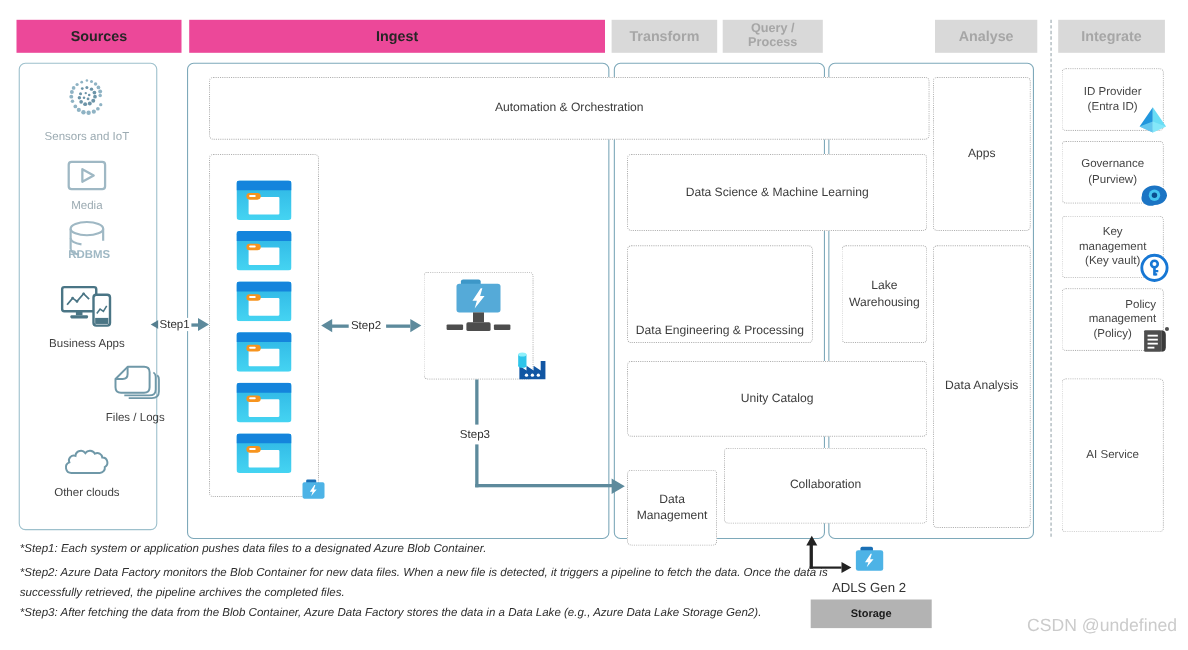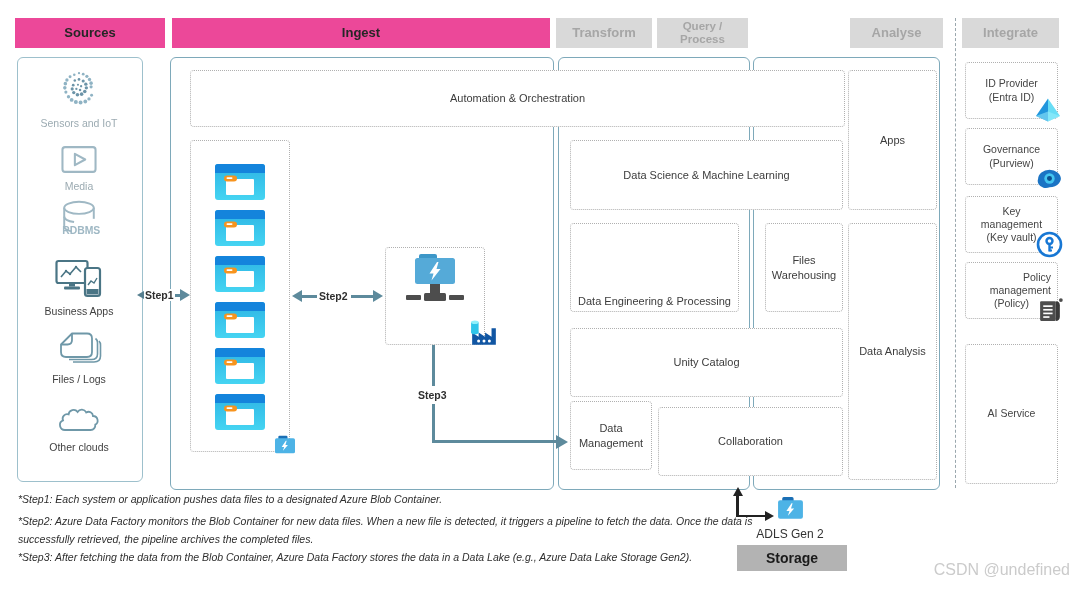--- a/index.html
+++ b/index.html
@@ -10,40 +10,40 @@
   .hdr.muted{background:#d9d9d9;color:#a6a6a6;}
   .solidbox{position:absolute;border:1.5px solid #7ea9ba;border-radius:6px;background:#fff;z-index:1;}
   .dashbox{position:absolute;border:1px dotted #b0b0b0;border-radius:4px;background:#fff;z-index:2;
            display:flex;align-items:center;justify-content:center;text-align:center;
            font-size:11px;color:#3c3c3c;line-height:1.35;padding:2px;box-sizing:border-box;}
   .srcitem{position:absolute;width:124px;text-align:center;z-index:2;}
   .srclabel{font-size:10.5px;margin-top:1px;}
   .mutedlabel{color:#9cabb2;}
   .darklabel{color:#3f3f3f;}
   .stepline{position:absolute;background:#5d8a9c;z-index:3;}
-  .steplabel{position:absolute;font-size:10.5px;font-weight:bold;color:#2f2f2f;z-index:4;background:#fff;padding:0 1px;}
+  .steplabel{position:absolute;font-size:10.5px;font-weight:normal;color:#2f2f2f;z-index:4;background:#fff;padding:0 1px;}
   .tri{position:absolute;width:0;height:0;z-index:3;}
   .tri.right{border-top:6px solid transparent;border-bottom:6px solid transparent;border-left:10px solid #5d8a9c;}
   .tri.left{border-top:6px solid transparent;border-bottom:6px solid transparent;border-right:10px solid #5d8a9c;}
   .tri.bigright{border-top:7px solid transparent;border-bottom:7px solid transparent;border-left:12px solid #5d8a9c;}
   .tri.minileft{border-top:4px solid transparent;border-bottom:4px solid transparent;border-right:7px solid #567f90;}
   .blkline{position:absolute;background:#222;z-index:3;}
   .tri.blkup{border-left:5px solid transparent;border-right:5px solid transparent;border-bottom:9px solid #222;}
   .tri.blkright{border-top:5px solid transparent;border-bottom:5px solid transparent;border-left:9px solid #222;}
   .intbox{position:absolute;left:965px;width:93px;border:1px dotted #b0b0b0;border-radius:4px;background:#fff;
           display:flex;flex-direction:column;align-items:center;justify-content:center;text-align:center;
           font-size:10.5px;color:#454545;line-height:1.25;z-index:2;box-sizing:border-box;padding:3px 6px;}
   .inticon{position:absolute;right:-6px;bottom:-9px;z-index:4;}
   .blobstack{position:absolute;left:190px;top:140px;width:100px;height:312px;border:1px dotted #b0b0b0;
              border-radius:4px;background:#fff;z-index:2;display:flex;flex-direction:column;align-items:center;
              gap:10px;padding-top:23px;box-sizing:border-box;}
   .foot{position:absolute;left:18px;font-size:10.5px;font-style:italic;color:#2e2e2e;z-index:2;white-space:nowrap;}
   .divider{position:absolute;left:955px;top:18px;height:470px;border-left:1.5px dashed #9aa7ad;z-index:1;}
   .storagebar{position:absolute;left:737px;top:545px;width:110px;height:26px;background:#b3b3b3;
-              display:flex;align-items:center;justify-content:center;font-weight:bold;font-size:14px;color:#1a1a1a;z-index:2;}
+              display:flex;align-items:center;justify-content:center;font-weight:bold;font-size:10px;color:#1a1a1a;z-index:2;}
   .watermark{position:absolute;left:905px;top:561px;width:165px;text-align:right;font-size:16px;color:#cbcbcb;z-index:5;}
 </style>
 </head>
 <body>
 
 <svg width="0" height="0" style="position:absolute" aria-hidden="true">
   <defs>
     <linearGradient id="blobG" x1="0" y1="0" x2="0" y2="1">
       <stop offset="0" stop-color="#2db4e4"></stop>
         <stop offset="1" stop-color="#45d4f2"></stop>
@@ -149,21 +149,21 @@
         <path d="M14,25 h6 v3.5 h-6 z" fill="#4a7585"></path>
         <rect x="9" y="28.5" width="16" height="3" rx="1" fill="#4a7585"></rect>
         <rect x="30" y="10" width="15" height="28" rx="2.5" fill="#fff" stroke="#4a7585" stroke-width="2.2"></rect>
         <polyline points="33,27 36,23 39,25 42,20" fill="none" stroke="#4a7585" stroke-width="1.4"></polyline>
         <rect x="31.5" y="31" width="12" height="5.5" fill="#4a7585"></rect>
       </svg>
     </span>
     <div class="srclabel darklabel">Business Apps</div>
   </div>
 
-  <div class="srcitem" style="left:17px;top:328px;">
+  <div class="srcitem" style="left:17px;top:328px;padding-left:44px;">
     <span>
       <svg width="46" height="40" viewBox="0 0 46 38">
         <path d="M43,12 q1.5,1.5 1.5,4 V27 q0,6 -6.5,6 H17" fill="none" stroke="#6f98a8" stroke-width="1.6"></path>
         <path d="M39.5,9.5 q2,1.5 2,4 V25 q0,5.5 -6,5.5 H13" fill="none" stroke="#6f98a8" stroke-width="1.6"></path>
         <path d="M16,4.5 H31 Q36,4.5 36,9.5 V23 Q36,28 31,28 H10 Q5,28 5,23 V15.5 Z" fill="#fff" stroke="#6f98a8" stroke-width="1.8" stroke-linejoin="round"></path>
         <path d="M16,4.5 V11 Q16,15.5 11.5,15.5 H5" fill="none" stroke="#6f98a8" stroke-width="1.8" stroke-linejoin="round"></path>
       </svg>
     </span>
     <div class="srclabel darklabel">Files / Logs</div>
   </div>
@@ -277,29 +277,29 @@
   <div class="dashbox" style="left:570px;top:140px;width:273px;height:70px;">
     <span>Data Science &amp; Machine Learning</span>
   </div>
   <div class="dashbox" style="left:848px;top:70px;width:89px;height:140px;">
     <span>Apps</span>
   </div>
   <div class="dashbox" style="left:570px;top:223px;width:169px;height:89px;align-items:flex-end;">
     <span>Data Engineering &amp; Processing</span>
   </div>
   <div class="dashbox" style="left:765px;top:223px;width:78px;height:89px;">
-    <span>Files Warehousing</span>
+    <span>Lake Warehousing</span>
   </div>
   <div class="dashbox" style="left:848px;top:223px;width:89px;height:257px;">
     <span>Data Analysis</span>
   </div>
   <div class="dashbox" style="left:570px;top:328px;width:273px;height:69px;">
     <span>Unity Catalog</span>
   </div>
-  <div class="dashbox" style="left:570px;top:401px;width:82px;height:69px;">
+  <div class="dashbox" style="left:570px;top:427px;width:82px;height:69px;">
     <span>Data Management</span>
   </div>
   <div class="dashbox" style="left:658px;top:407px;width:185px;height:69px;">
     <span>Collaboration</span>
   </div>
 
   <div class="intbox" style="top:62px;height:57px;">
     <span>ID Provider</span>
     <span>(Entra ID)</span>
     <span class="inticon">

